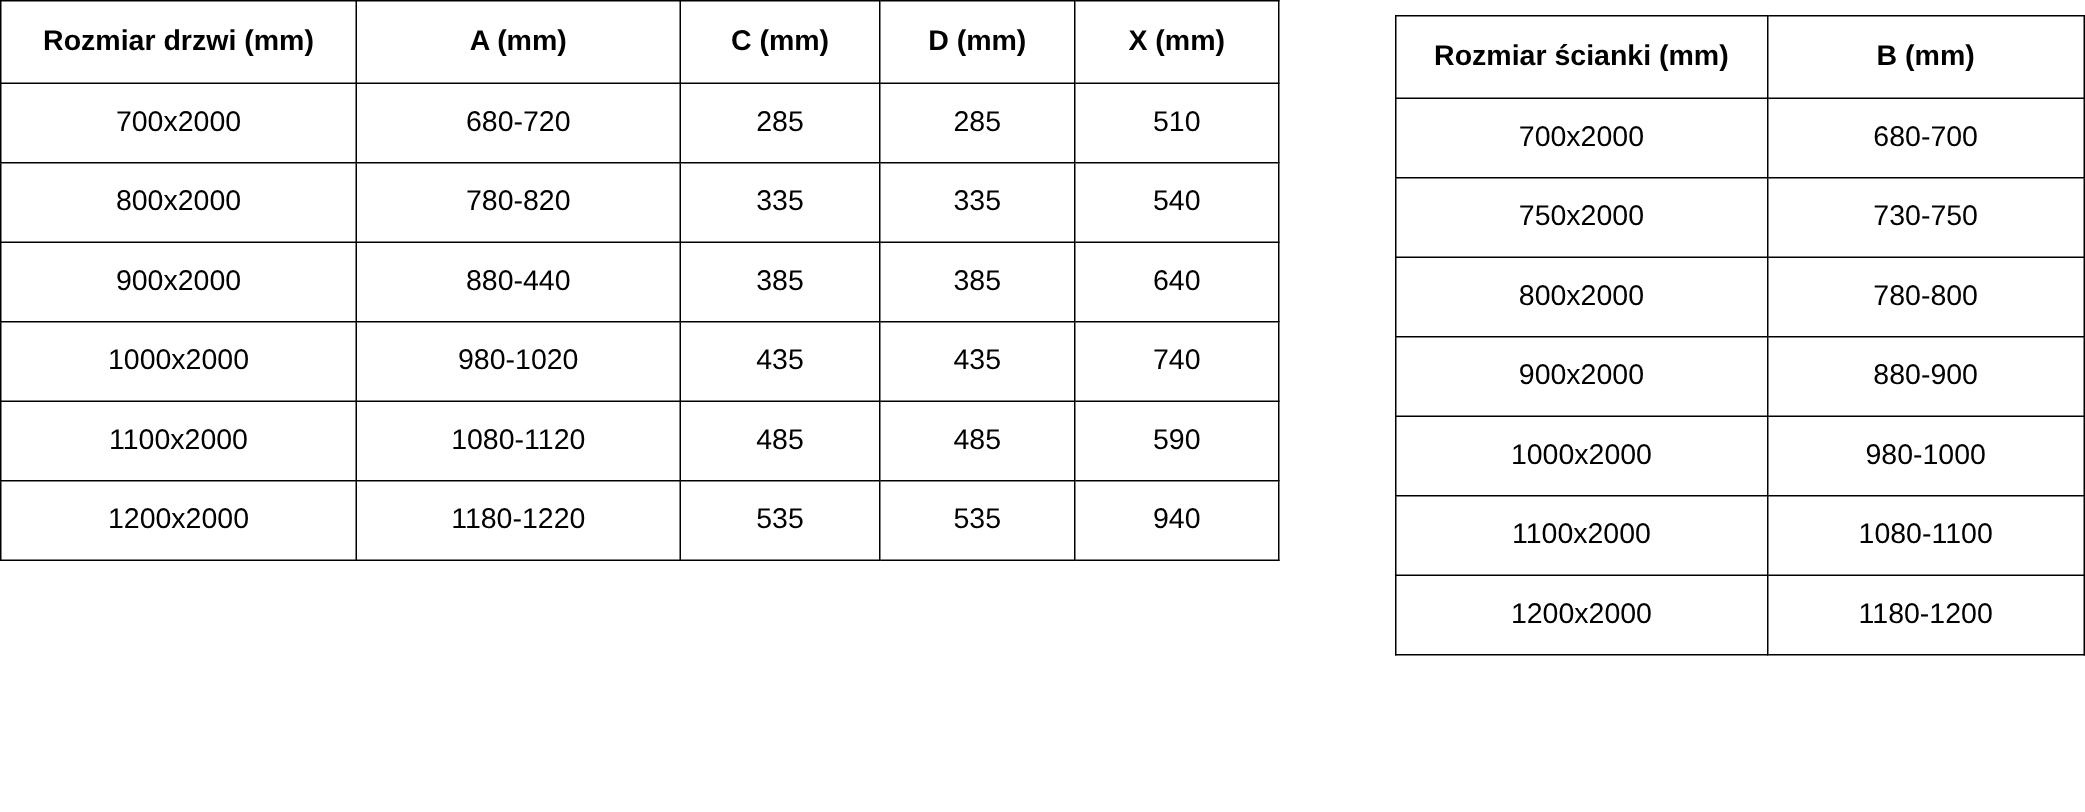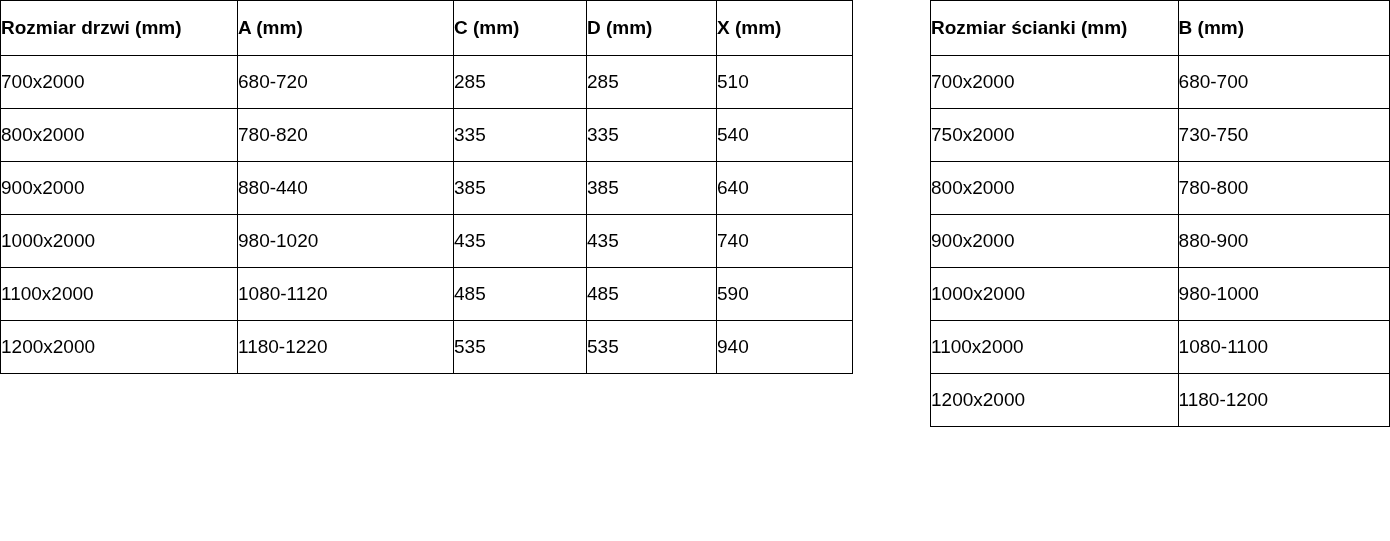--- a/index.html
+++ b/index.html
@@ -22,21 +22,21 @@
   }
   table.data-table {
     border-collapse: collapse;
     table-layout: fixed;
     position: absolute;
     top: 0;
   }
   table.data-table td,
   table.data-table th {
     border: 1px solid #000000;
-    text-align: left;
+    text-align: center;
     vertical-align: middle;
     font-size: 19px;
     font-weight: normal;
     padding: 0;
     height: 53px;
     box-sizing: border-box;
   }
   table.data-table th {
     font-weight: bold;
     height: 55px;
@@ -46,20 +46,21 @@
     left: 0;
   }
   #table-doors .col-size   { width: 237px; }
   #table-doors .col-a      { width: 216px; }
   #table-doors .col-c      { width: 133px; }
   #table-doors .col-d      { width: 130px; }
   #table-doors .col-x      { width: 136px; }
   
   #table-wall {
     left: 930px;
+    margin-top: 10px;
   }
   #table-wall .col-size { width: 250px; }
   #table-wall .col-b    { width: 214px; }
 </style>
 </head>
 <body>
 
 <div class="page">
 
   <table class="data-table" id="table-doors">

